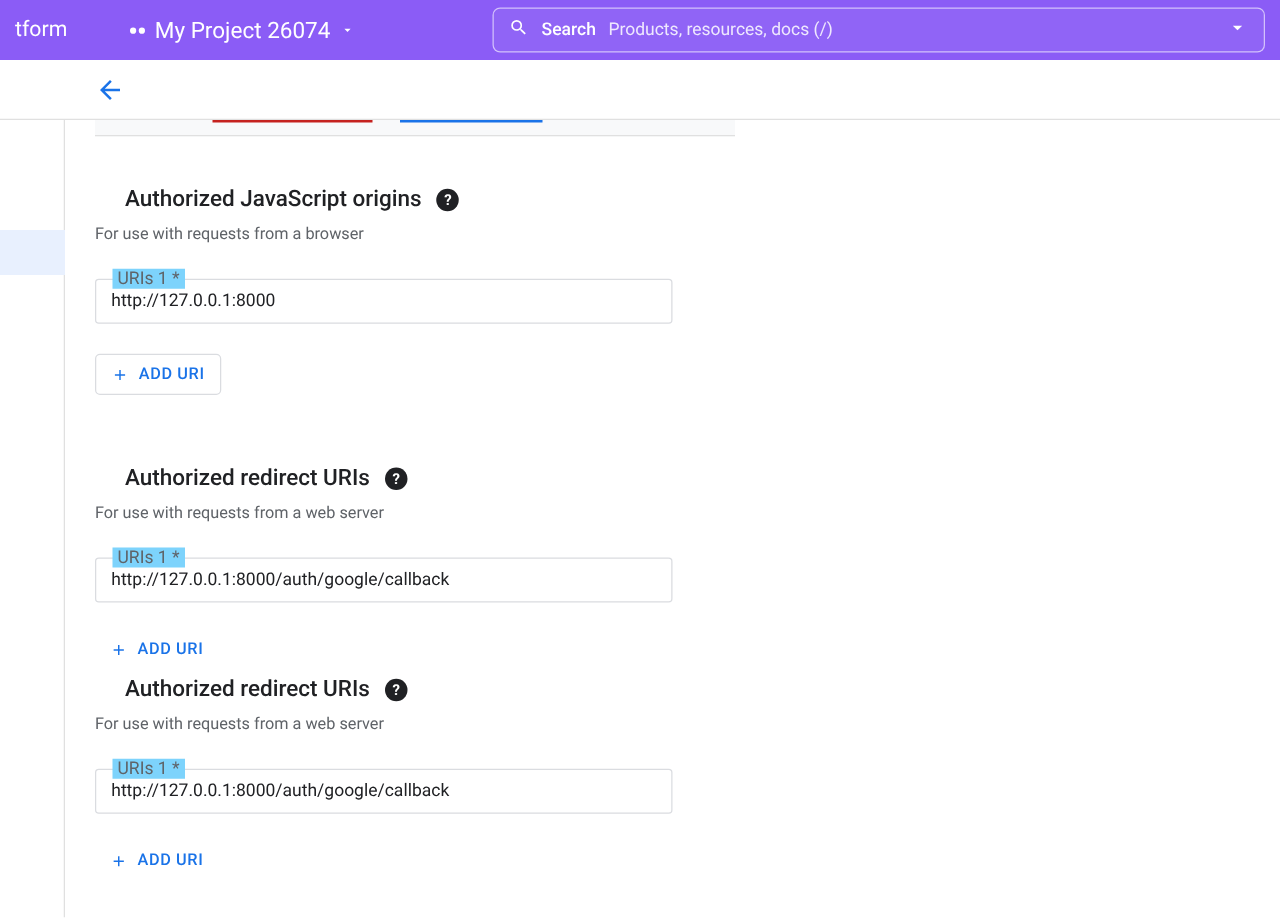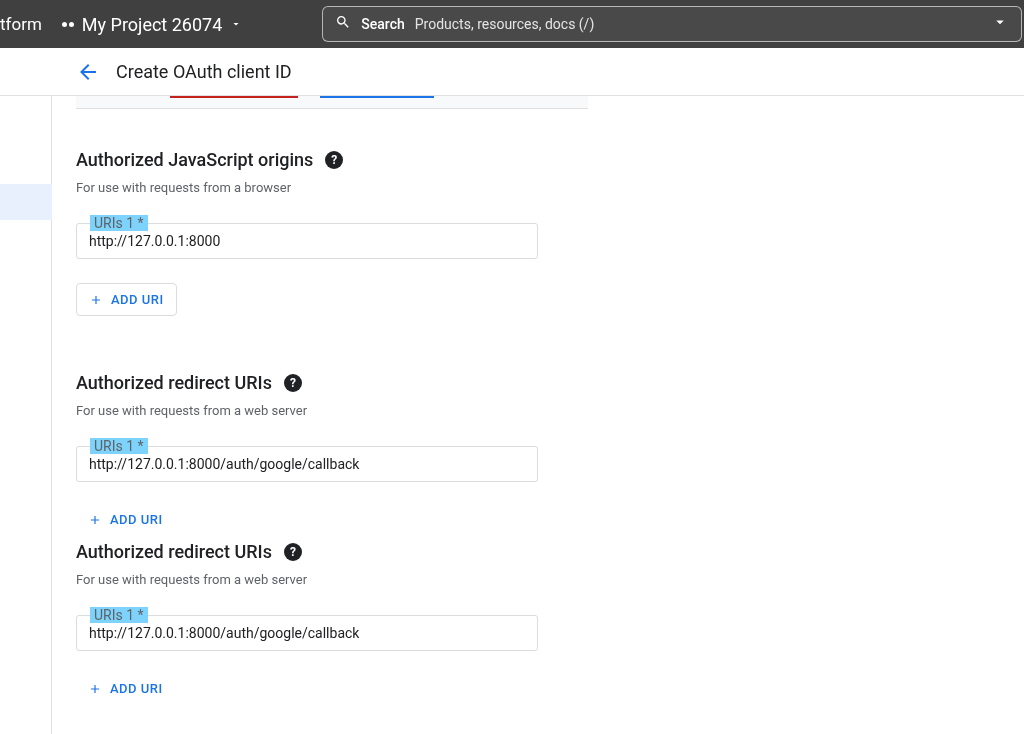--- a/index.html
+++ b/index.html
@@ -1,18 +1,18 @@
 <!DOCTYPE html>
 <html><head>
 <meta charset="utf-8">
 <style>
 * { margin: 0; padding: 0; box-sizing: border-box; font-family: 'Google Sans', Roboto, Arial, sans-serif; }
 body { background: #fff; width: 1024px; height: 734px; overflow: hidden; }
 
-.top-bar { background: #404040; height: 48px; display: flex; align-items: center; padding: 0 0; color: #fff; }
+.top-bar { background: #8b5cf6; height: 48px; display: flex; align-items: center; padding: 0 12px; color: #fff; gap: 30px; }
 .platform-text { font-size: 17px; font-weight: 400; margin-right: 20px; }
 .project-selector { display: flex; align-items: center; gap: 8px; font-size: 18px; cursor: pointer; margin-right: 24px; justify-content: center; }
 .project-dots { display: inline-flex; gap: 2px; }
 .project-dots .d { width: 5px; height: 5px; background: #fff; border-radius: 50%; }
 .project-dots .d:nth-child(2) { width: 5px; height: 5px; border-radius: 50%; }
 
 .search-container { flex: 1; max-width: 700px; margin-left: 56px; }
 .search-box { background: rgba(255,255,255,0.05); border: 1px solid rgba(255,255,255,0.6); border-radius: 6px; height: 36px; display: flex; align-items: center; padding: 0 12px; gap: 10px; }
 .search-icon svg { width: 16px; height: 16px; fill: #fff; }
 .search-label { font-size: 14px; font-weight: 500; color: #fff; }
@@ -29,21 +29,21 @@
 .left-rail { width: 52px; border-right: 1px solid #e0e0e0; height: calc(734px - 96px); position: relative; }
 .left-rail .indicator { position: absolute; left: 0; top: 88px; width: 52px; height: 36px; background: #e8f0fe; }
 
 .main-area { padding: 0 24px; width: 560px; }
 
 .faded-box { height: 13px; background: #f8f9fa; border: 1px solid #e0e0e0; border-left: none; border-right: none; border-top: none; margin-bottom: 40px; position: relative; }
 .faded-box::before { content: ''; position: absolute; left: 94px; top: 0; width: 128px; height: 2px; background: #c5221f; }
 .faded-box::after { content: ''; position: absolute; left: 244px; top: 0; width: 114px; height: 2px; background: #1a73e8; }
 
 .section { margin-bottom: 56px; }
-.section-header { display: flex; align-items: center; gap: 12px; margin-bottom: 10px; }
+.section-header { display: flex; align-items: center; gap: 12px; margin-bottom: 10px; margin-left: 24px; }
 .section-title { font-size: 18px; font-weight: 500; color: #202124; }
 .help-icon { width: 18px; height: 18px; background: #202124; border-radius: 50%; display: flex; align-items: center; justify-content: center; color: #fff; font-size: 12px; font-weight: bold; cursor: help; }
 .section-desc { font-size: 13px; color: #5f6368; margin-bottom: 28px; }
 
 .field-wrapper { position: relative; margin-bottom: 24px; }
 .field-label { position: absolute; top: -8px; left: 14px; background: #7dd3fc; padding: 0 4px; font-size: 14px; color: #5f6368; }
 .field-input { width: 462px; height: 36px; border: 1px solid #dadce0; border-radius: 3px; padding: 0 12px; font-size: 14px; color: #202124; outline: none; }
 
 .add-uri-btn { display: inline-flex; align-items: flex-end; gap: 8px; color: #1a73e8; font-size: 13px; font-weight: 500; letter-spacing: 0.5px; padding: 8px 12px; border: 1px solid #dadce0; border-radius: 4px; cursor: pointer; background: #fff; }
 .add-uri-btn svg { width: 14px; height: 14px; fill: #1a73e8; }
@@ -83,21 +83,20 @@
     </div>
   </div>
 </div>
 
 <div class="sub-header">
   <span class="back-arrow">
     <svg viewBox="0 0 24 24">
         <path d="M20 11H7.83l5.59-5.59L12 4l-8 8 8 8 1.41-1.41L7.83 13H20v-2z"></path>
       </svg>
   </span>
-  <span class="page-title">Create OAuth client ID</span>
 </div>
 
 <div class="content-wrapper">
   <div class="left-rail">
     <div class="indicator"></div>
   </div>
 
   <div class="main-area">
     <div class="faded-box"></div>
 

